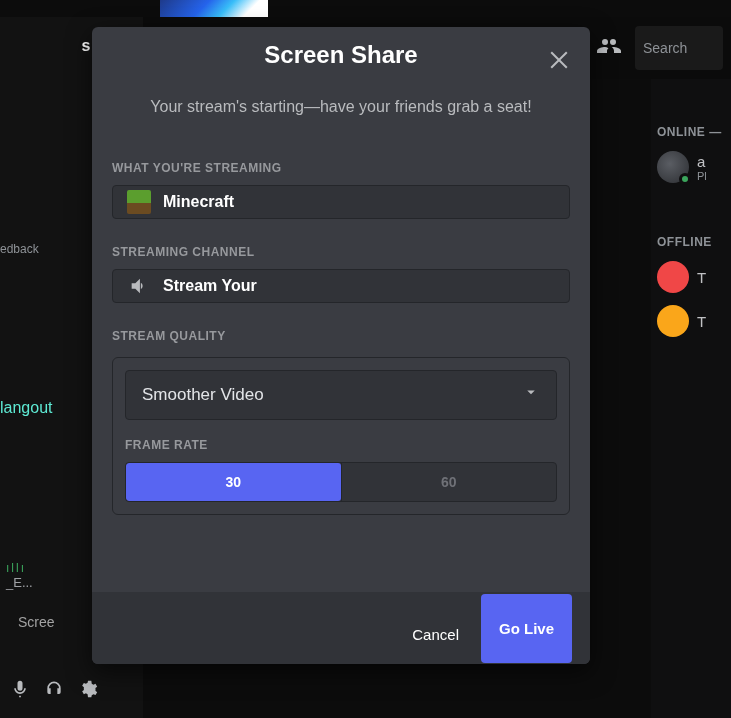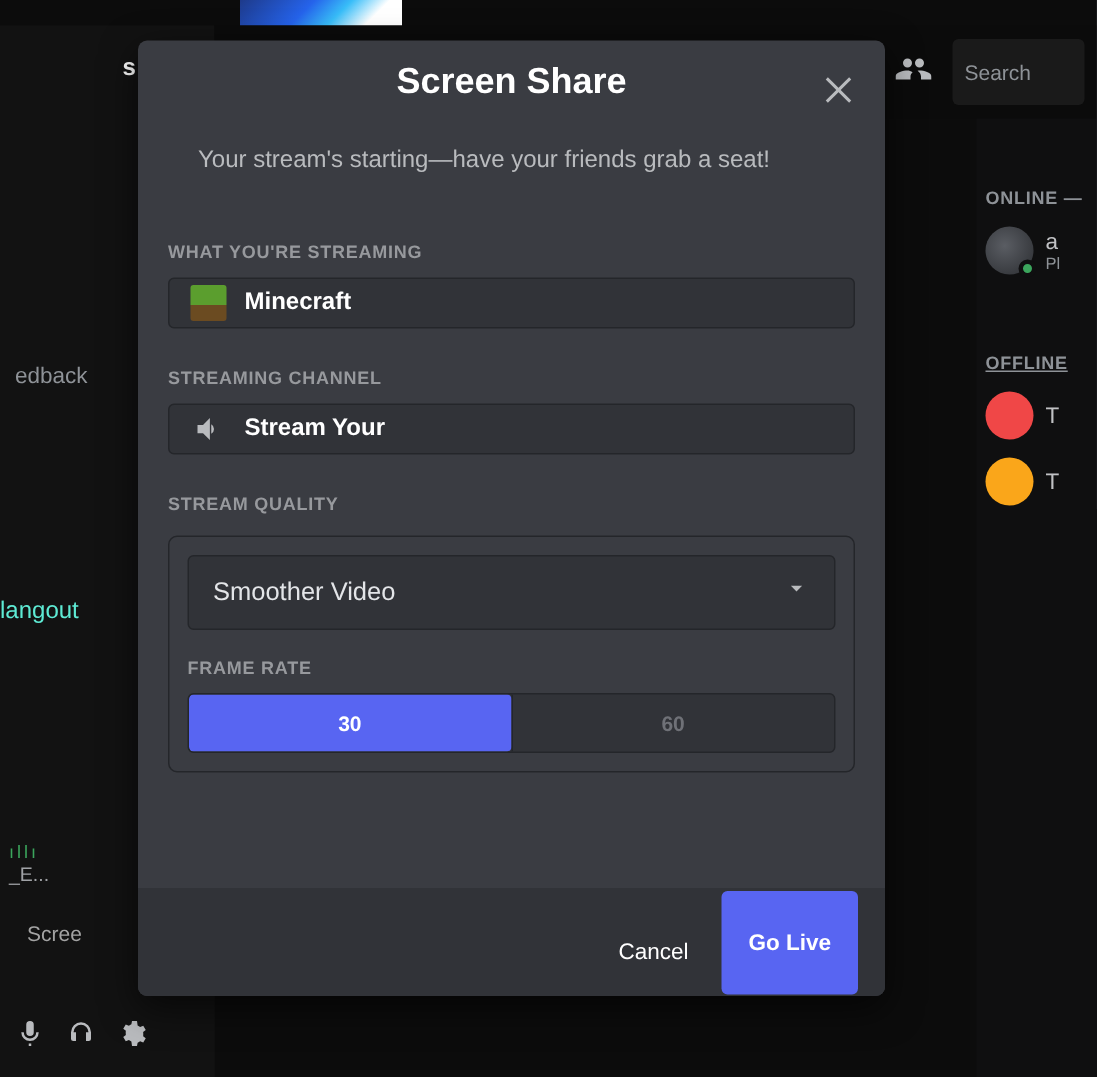--- a/index.html
+++ b/index.html
@@ -42,22 +42,21 @@
   .bg .channellist .hangout {
     position: absolute;
     left: 0; top: 382px;
     color: #5eead4;
     font-size: 16px;
   }
   .bg .channellist .feedback {
     position: absolute;
     left: 0; top: 225px;
     color: #8e9297;
-    font-size: 15px;
-    padding-left: 10px;
+    font-size: 12px;
   }
   .bg .channellist .voice-connected {
     position: absolute;
     left: 0; bottom: 120px;
     right: 0;
     color: #a0a2a6;
     font-size: 13px;
     padding: 8px 6px;
   }
   .bg .channellist .voice-connected .dots {
@@ -197,20 +196,21 @@
   .modal .title {
     font-size: 24px;
     font-weight: 700;
     color: #fff;
     text-align: center;
     margin-top: 14px;
   }
   .modal .subtitle {
     font-size: 16px;
     color: #b9bbbe;
+    text-align: center;
     margin: 8px 40px 0 40px;
     line-height: 1.35;
   }
 
   .modal .body {
     padding: 24px 20px 0 20px;
     flex: 1;
   }
   .modal .section-label {
     font-size: 12px;
@@ -401,21 +401,21 @@
     <div class="group-label">ONLINE —</div>
     <div class="member-row">
       <span class="avatar u1">
           <span class="status-dot"></span>
         </span>
       <span>
         <div>a</div>
         <div style="font-size:11px;color:#8e9297;">Pl</div>
       </span>
     </div>
-    <div class="group-label" style="margin-top:40px;text-decoration:underline;">OFFLINE</div>
+    <div class="group-label" style="margin-top:40px;">OFFLINE</div>
     <div class="member-row">
       <span class="avatar off1"></span>
       <span>T</span>
     </div>
     <div class="member-row">
       <span class="avatar off2"></span>
       <span>T</span>
     </div>
   </div>
 </div>

